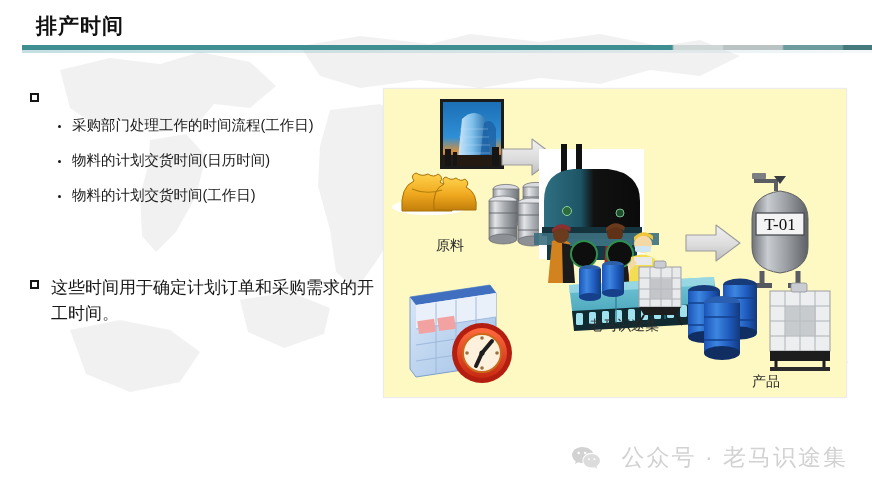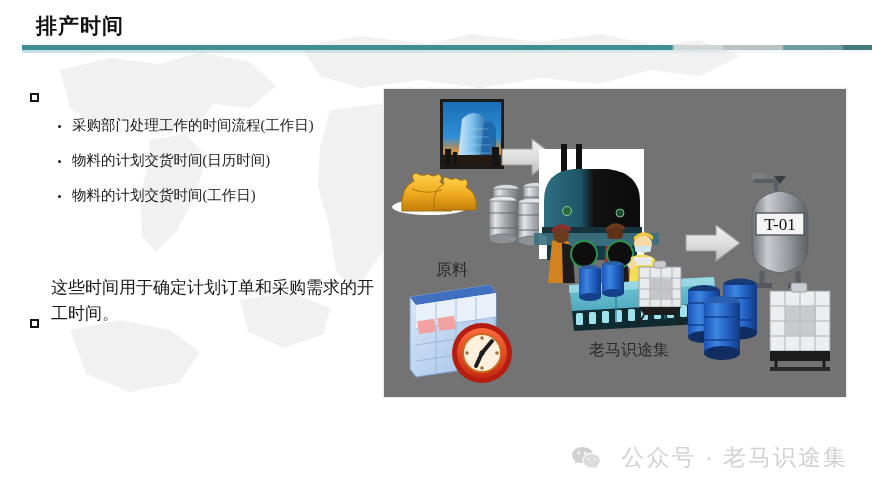--- a/index.html
+++ b/index.html
@@ -90,58 +90,56 @@
   .lvl2 {
     display: flex;
     align-items: flex-start;
     gap: 11px;
     color: #1a1a1a;
     font-size: 14.5px;
     font-weight: normal;
     line-height: 1.3;
     margin-bottom: 16px;
     white-space: nowrap;
-    font-family: Liberation Serif, serif;
   }
   .dot {
     display: inline-block;
     width: 3px;
     height: 3px;
     background: #1a1a1a;
     border-radius: 50%;
     margin-top: 9px;
     flex: 0 0 auto;
   }
   .block2 {
     position: absolute;
     left: 30px;
     top: 275px;
     width: 360px;
   }
-  .block2 .lvl1 { font-weight: normal; font-size: 17px; line-height: 1.55; align-items: flex-end; }
+  .block2 .lvl1 { font-weight: normal; font-size: 17px; line-height: 1.55; }
 
   
   .diagram {
     position: absolute;
     left: 383px;
     top: 88px;
     width: 462px;
     height: 308px;
-    background: #737373;
+    background: #fef9c3;
     border: 1px solid #ececec;
     box-shadow: 0 0 2px rgba(0,0,0,.05);
     overflow: hidden;
   }
   .diagram svg { display: block; width: 100%; height: 100%; }
   .dlabel {
     position: absolute;
     color: #2a2a2a;
-    font-size: 16px;
+    font-size: 14px;
     white-space: nowrap;
-    margin-top: 23px;
   }
   .lbl-raw   { left: 52px;  top: 148px; }
   .lbl-shop  { left: 205px; top: 228px; }
   .lbl-prod  { left: 368px; top: 284px; }
 
   
   .wm {
     position: absolute;
     right: 24px;
     bottom: 18px;

